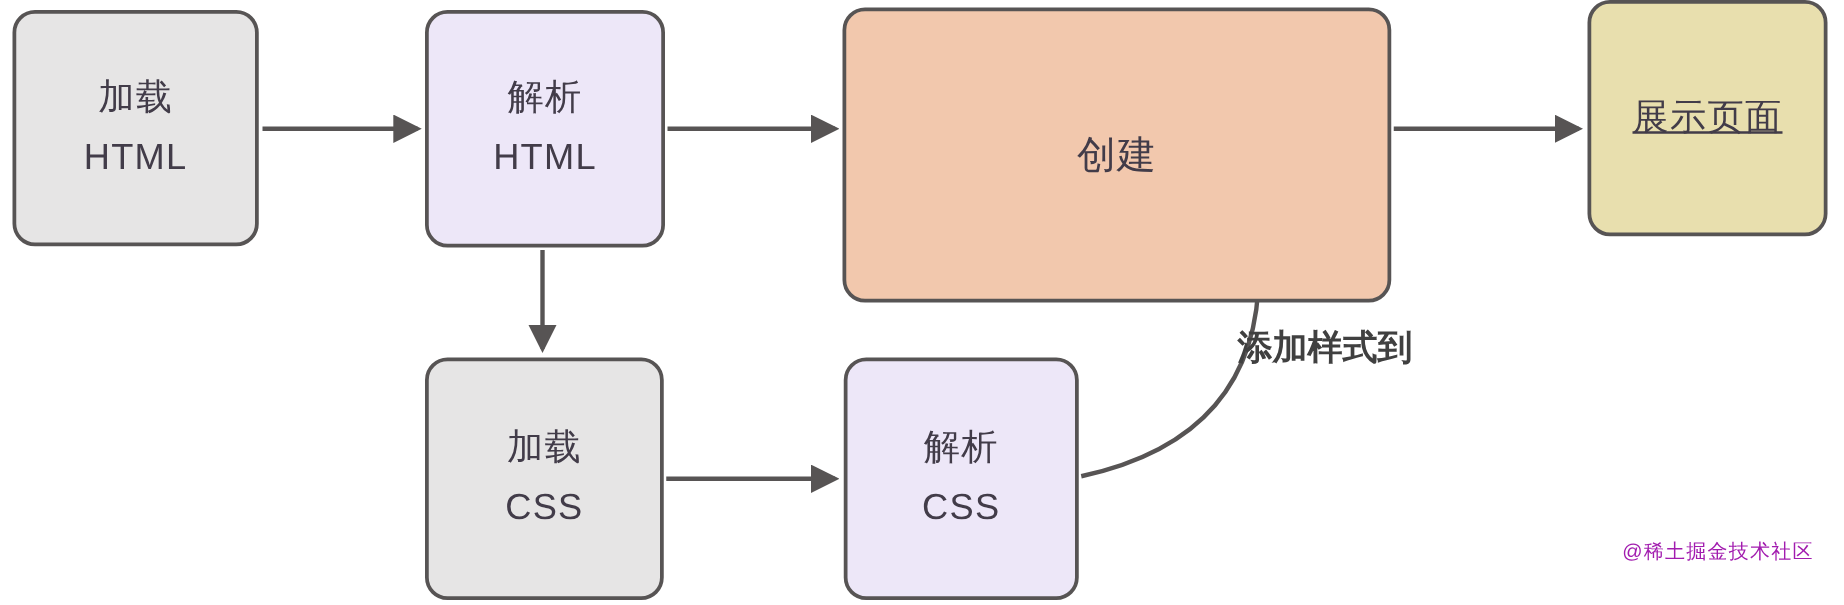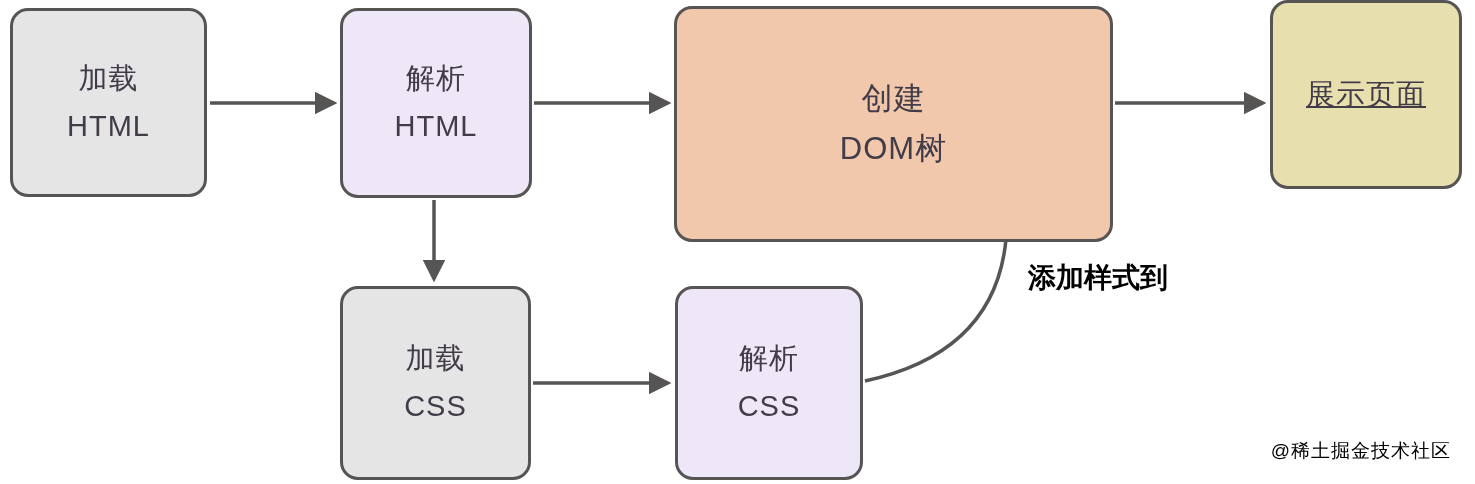--- a/index.html
+++ b/index.html
@@ -34,32 +34,32 @@
   .n-load-html  { left: 10px;   top: 8px;   width: 197px; height: 189px; }
   .n-parse-html { left: 340px;  top: 8px;   width: 192px; height: 190px; }
   .n-create-dom { left: 674px;  top: 6px;   width: 439px; height: 236px; font-size: 31px; }
   .n-show-page  { left: 1270px; top: 0;   width: 192px; height: 189px; text-decoration: underline; }
   .n-load-css   { left: 340px;  top: 286px; width: 191px; height: 194px; }
   .n-parse-css  { left: 675px;  top: 286px; width: 188px; height: 194px; }
   .edge-label {
     position: absolute;
     left: 990px; top: 254px;
     width: 178px;
-    text-align: right;
+    text-align: left;
     font-size: 28px;
     font-weight: bold;
-    color: #000000;
+    color: #404040;
     line-height: 47px;
     white-space: nowrap;
   }
   .watermark {
     position: absolute;
-    right: 24px; bottom: 20px;
-    font-size: 19px;
-    color: #000000;
+    right: 24px; bottom: 32px;
+    font-size: 16px;
+    color: #a21caf;
     letter-spacing: 1px;
   }
 </style>
 </head>
 <body>
 
 <div class="stage">
 
   <svg class="edges" viewBox="0 0 1475 484" xmlns="http://www.w3.org/2000/svg" fill="none">
     <defs>
@@ -80,21 +80,20 @@
     <div class="node-line">HTML</div>
   </div>
 
   <div class="node n-parse-html" style="background: rgb(237, 231, 248);">
     <div class="node-line">解析</div>
     <div class="node-line">HTML</div>
   </div>
 
   <div class="node n-create-dom" style="background: rgb(242, 200, 173);">
     <div class="node-line">创建</div>
-    <div class="node-line">DOM树</div>
   </div>
 
   <div class="node n-show-page" style="background: rgb(232, 223, 174);">
     <div class="node-line">展示页面</div>
   </div>
 
   <div class="node n-load-css" style="background: rgb(230, 229, 229);">
     <div class="node-line">加载</div>
     <div class="node-line">CSS</div>
   </div>

